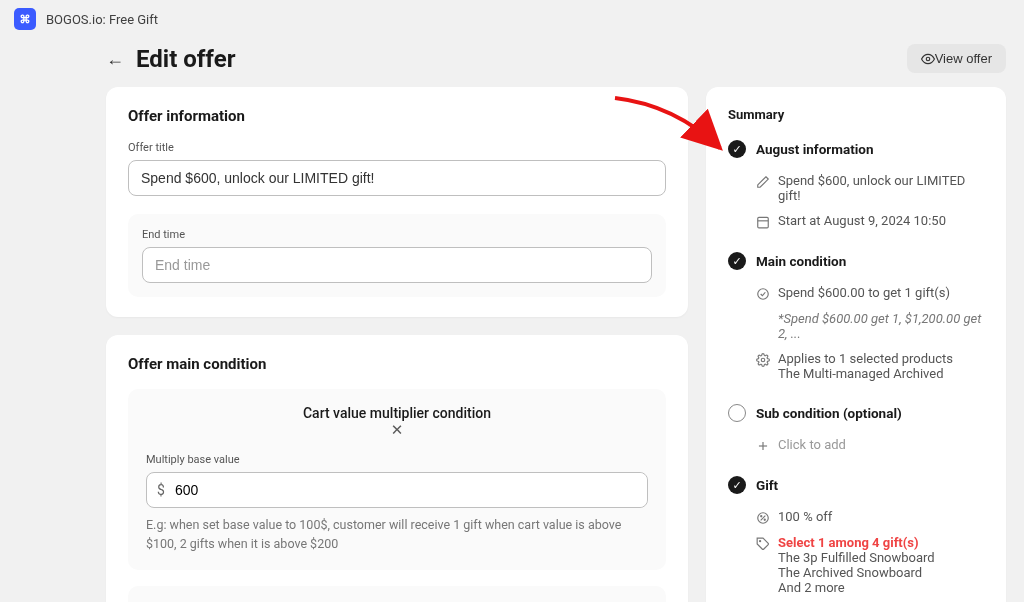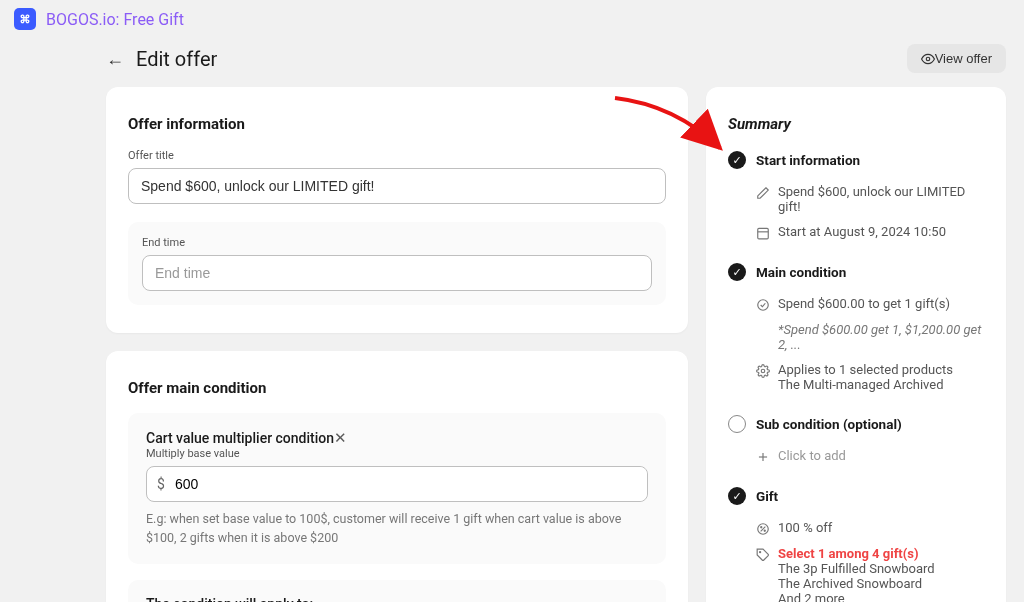--- a/index.html
+++ b/index.html
@@ -1,55 +1,55 @@
 <!DOCTYPE html>
 <html><head>
 <meta charset="utf-8">
 <style>
 * { box-sizing: border-box; margin: 0; padding: 0; }
 body { font-family: -apple-system, BlinkMacSystemFont, "Segoe UI", Roboto, sans-serif; background: #f1f1f1; color: #1a1a1a; font-size: 14px; }
 
 .topbar { display: flex; align-items: center; padding: 8px 14px; gap: 10px; background: #f1f1f1; }
 .logo { width: 22px; height: 22px; background: #3b5bff; border-radius: 5px; display: flex; align-items: center; justify-content: center; color: #fff; font-weight: 700; font-size: 11px; }
-.app-title { font-size: 16px; color: #8b5cf6; }
+.app-title { font-size: 13px; color: #404040; }
 
 .header-row { display: flex; align-items: center; justify-content: space-between; padding: 6px 18px 14px 106px; }
 .header-left { display: flex; align-items: center; gap: 12px; }
 .back-arrow { font-size: 18px; cursor: pointer; color: #333; }
-.page-title { font-size: 20px; font-weight: 400; text-align: center; }
+.page-title { font-size: 24px; font-weight: 700; text-align: center; }
 .view-offer-btn { background: #e6e6e6; border: none; border-radius: 8px; padding: 7px 14px; display: flex; align-items: center; cursor: pointer; font-size: 13px; color: #333; }
 .eye-icon { width: 14px; height: 14px; }
 
 .content-wrap { display: flex; gap: 18px; padding: 0 18px 40px 106px; }
 .left-col { flex: 1; display: flex; flex-direction: column; gap: 18px; }
 .right-col { width: 300px; }
 
-.card { background: #fff; border-radius: 12px; padding: 28px 22px; box-shadow: 0 1px 2px rgba(0,0,0,0.04); }
+.card { background: #fff; border-radius: 12px; padding: 20px 22px; box-shadow: 0 1px 2px rgba(0,0,0,0.04); }
 .card-title { font-size: 15px; font-weight: 700; margin-bottom: 16px; }
 
 .field-label { font-size: 11px; color: #555; margin-bottom: 6px; display: block; }
 .text-input { width: 100%; padding: 9px 12px; border: 1px solid #bfbfbf; border-radius: 8px; font-size: 14px; color: #333; background: #fff; }
 .text-input::placeholder { color: #999; }
 
 .time-row { display: flex; gap: 14px; margin-top: 18px; background: #fafafa; border-radius: 10px; padding: 14px; }
 .time-col { flex: 1; }
 
 .sub-card { background: #fafafa; border-radius: 10px; padding: 16px 18px; margin-top: 4px; }
-.sub-card-header { display: flex; justify-content: flex-start; align-items: center; margin-bottom: 0; }
+.sub-card-header { display: flex; justify-content: flex-start; align-items: center; margin-bottom: 14px; flex-direction: column; }
 .sub-card-title { font-size: 14px; font-weight: 500; }
 .close-x { font-size: 15px; color: #5a5a5a; cursor: pointer; }
 
 .currency-input-wrap { display: flex; align-items: center; border: 1px solid #bfbfbf; border-radius: 8px; background: #fff; }
 .currency-prefix { padding: 0 10px; color: #666; }
 .currency-input { flex: 1; border: none; padding: 9px 12px 9px 0; font-size: 14px; border-radius: 0 8px 8px 0; outline: none; }
 
 .help-text { font-size: 12.5px; color: #777; margin-top: 8px; line-height: 1.5; }
 
 
-.summary-title { font-size: 15px; font-weight: 700; margin-bottom: 18px; font-style: italic; }
+.summary-title { font-size: 13px; font-weight: 700; margin-bottom: 18px; }
 .sum-section { margin-bottom: 18px; }
 .sum-head { display: flex; align-items: center; gap: 10px; margin-bottom: 10px; }
 .check-circle { width: 18px; height: 18px; border-radius: 50%; background: #1a1a1a; color: #fff; display: flex; align-items: center; justify-content: center; font-size: 11px; flex-shrink: 0; }
 .empty-circle { width: 18px; height: 18px; border-radius: 50%; border: 1.5px solid #888; flex-shrink: 0; }
 .sum-head-text { font-size: 13.5px; font-weight: 700; }
 .sum-line { display: flex; align-items: flex-start; gap: 8px; padding: 5px 0 5px 28px; font-size: 13px; color: #555; }
 .sum-line .line-icon { width: 14px; height: 14px; flex-shrink: 0; color: #777; margin-top: 2px; }
 .sum-line .italic { font-style: italic; color: #777; }
 .sum-line .bold { font-weight: 700; color: #ef4444; }
 .click-to-add { color: #999; cursor: pointer; text-align: right; }
@@ -130,21 +130,21 @@
 
   </div>
 
   <div class="right-col">
     <div class="card">
       <div class="summary-title">Summary</div>
 
       <div class="sum-section">
         <div class="sum-head">
           <div class="check-circle">✓</div>
-          <div class="sum-head-text">Start information</div>
+          <div class="sum-head-text">August information</div>
         </div>
         <div class="sum-line">
           <svg class="line-icon" viewBox="0 0 24 24" fill="none" stroke="currentColor" stroke-width="2">
                 <path d="M17 3l4 4-14 14H3v-4L17 3z"></path>
               </svg>
           <span>Spend $600, unlock our LIMITED gift!</span>
         </div>
         <div class="sum-line">
           <svg class="line-icon" viewBox="0 0 24 24" fill="none" stroke="currentColor" stroke-width="2">
                 <rect x="3" y="4" width="18" height="18" rx="2"></rect>

